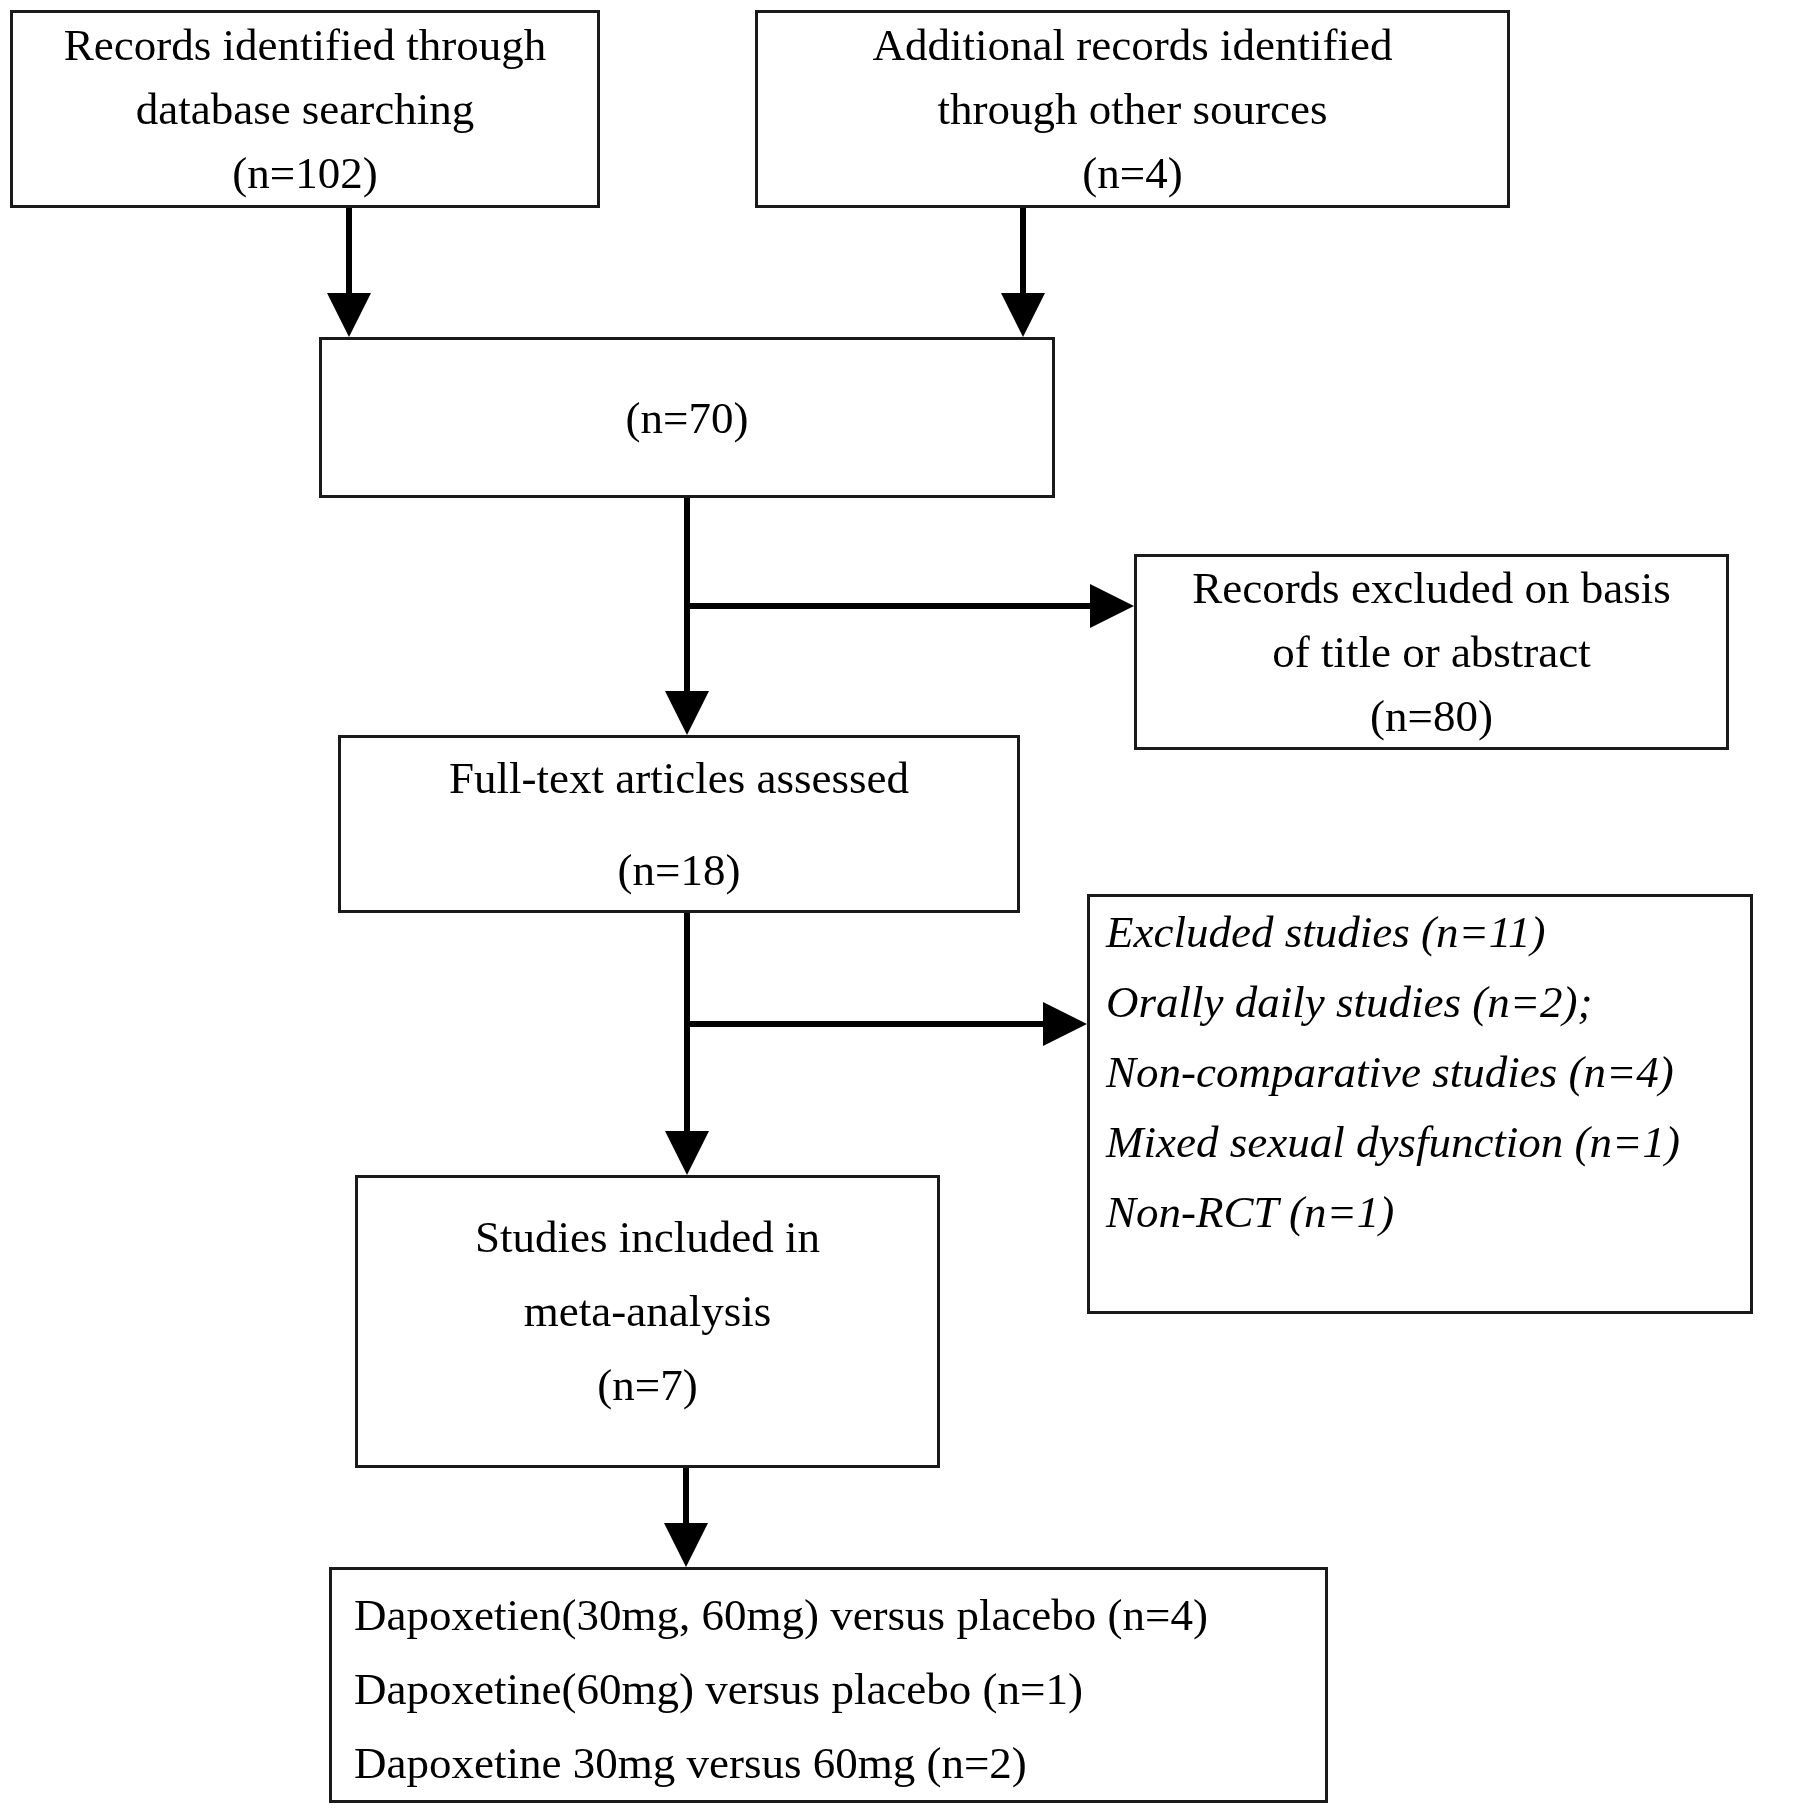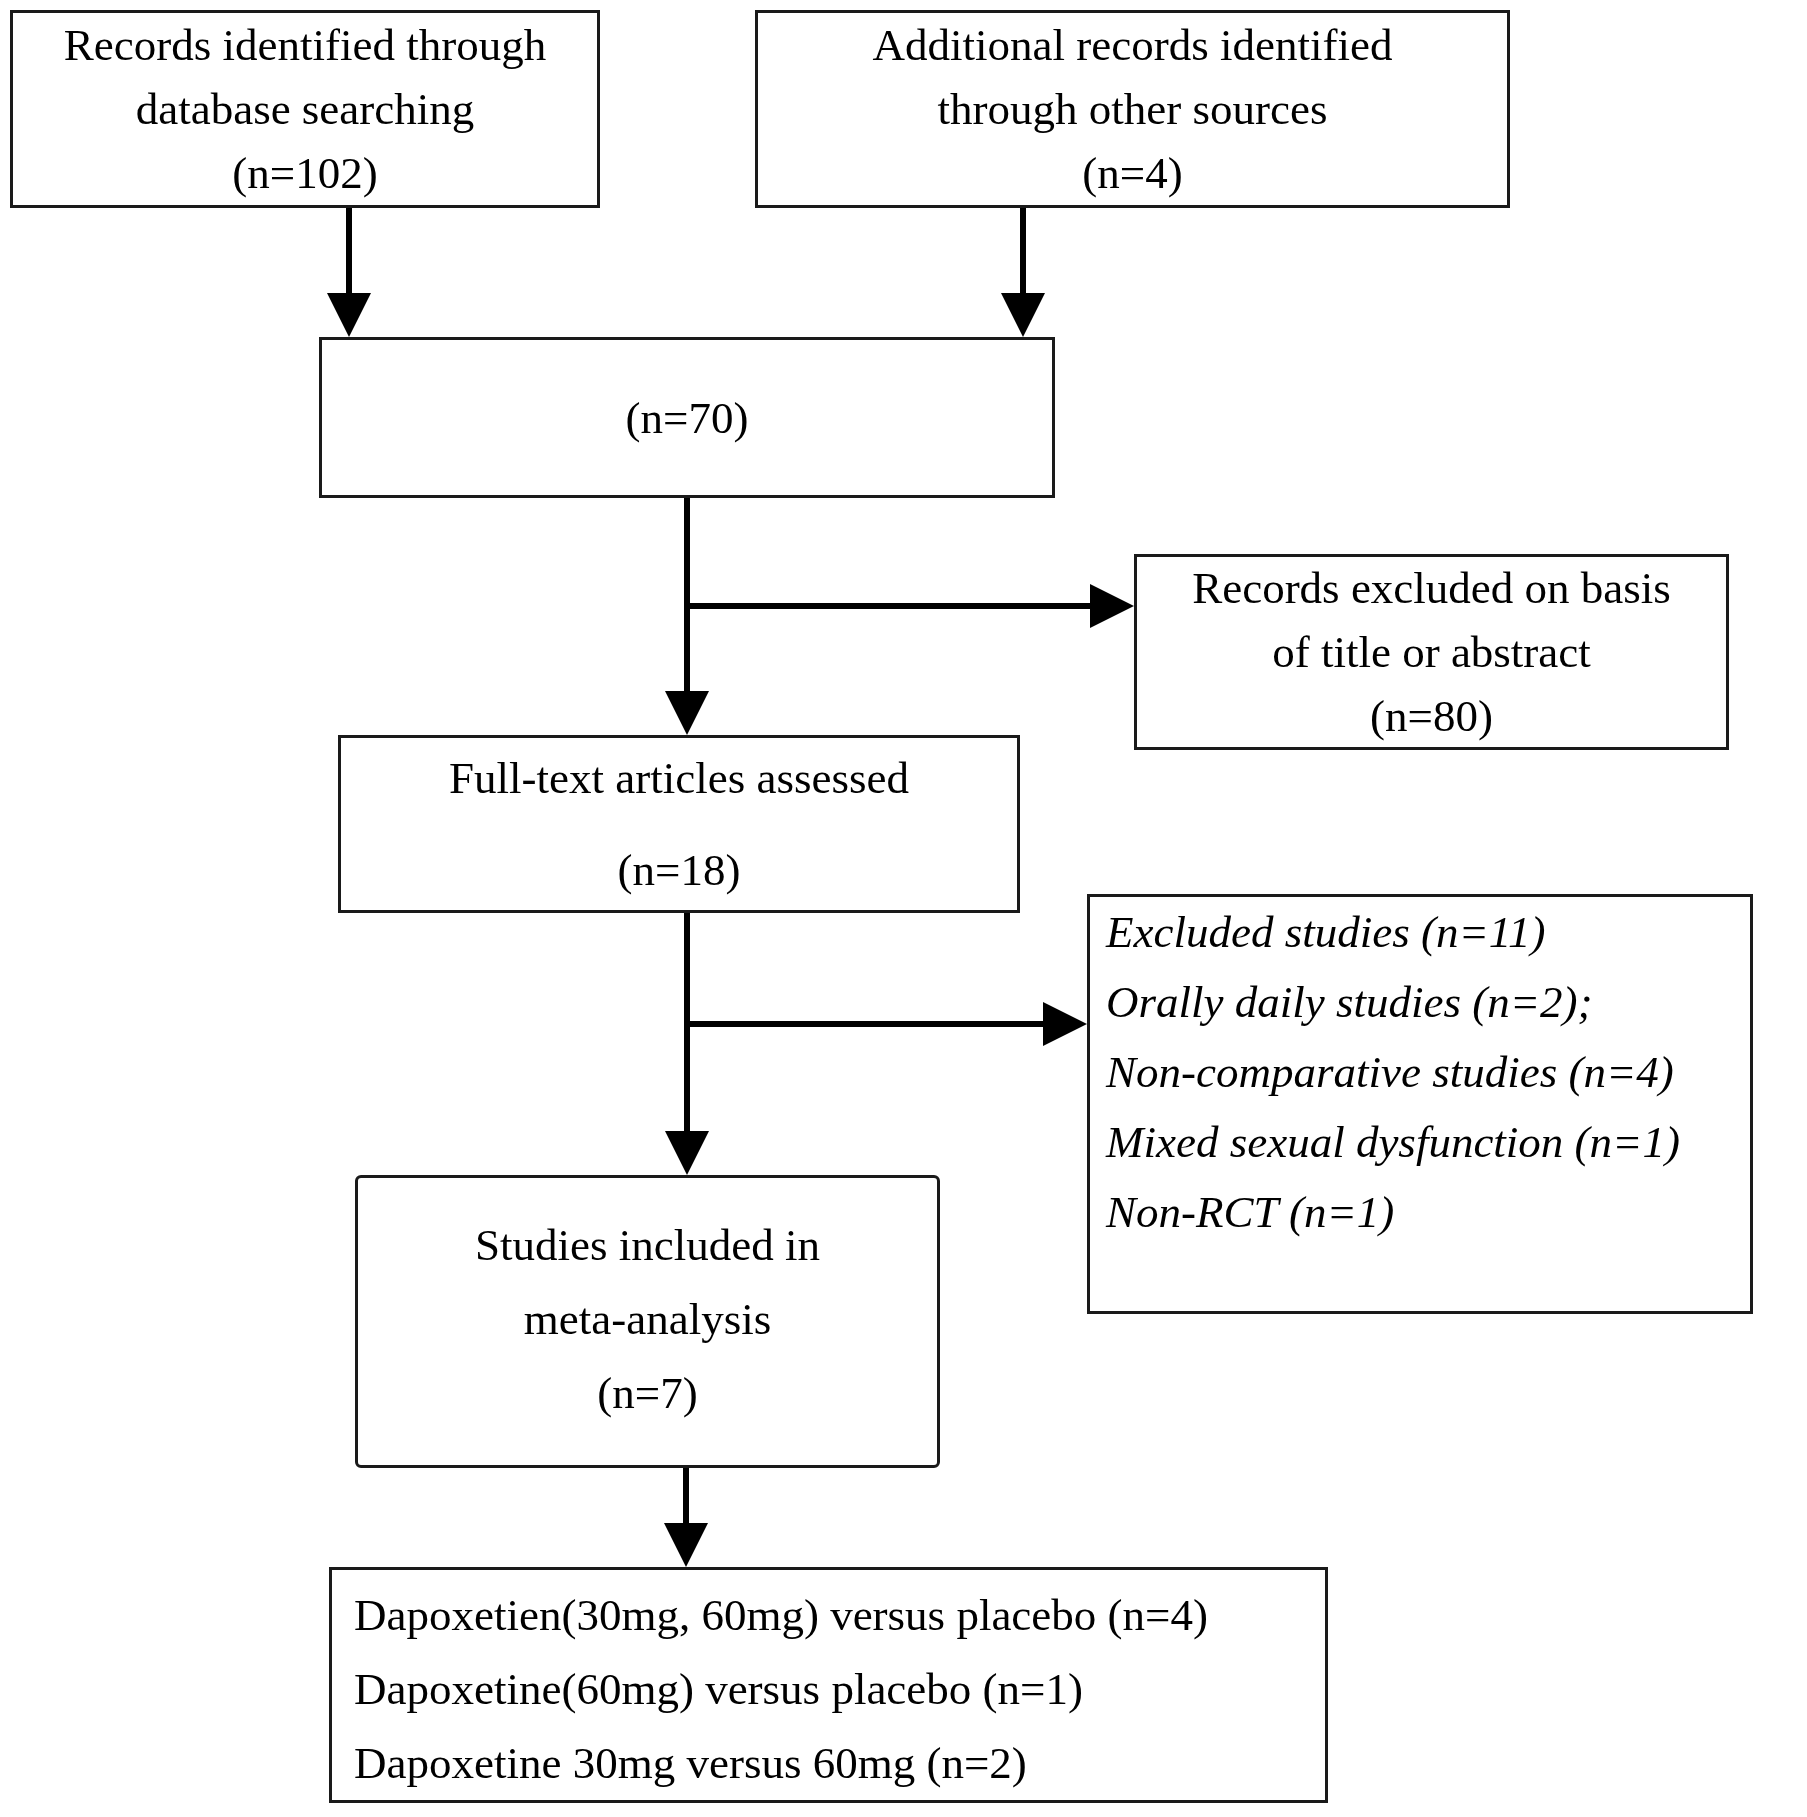--- a/index.html
+++ b/index.html
@@ -37,21 +37,21 @@
   .node .line {
     white-space: nowrap;
   }
   
   #n-records-identified { left: 10px;  top: 10px;   width: 590px; height: 198px; }
   #n-additional-records { left: 755px; top: 10px;   width: 755px; height: 198px; }
   #n-after-duplicates   { left: 319px; top: 337px;  width: 736px; height: 161px; line-height: 68px; }
   #n-records-excluded   { left: 1134px;top: 508px;  width: 595px; height: 196px; margin-top: 46px; }
   #n-fulltext-assessed  { left: 338px; top: 735px;  width: 682px; height: 178px; line-height: 68px; gap: 24px; }
   #n-excluded-studies   { left: 1087px;top: 894px;  width: 666px; height: 420px; line-height: 70px; padding-left: 16px; font-style: italic; }
-  #n-included-meta      { left: 355px; top: 1175px; width: 585px; height: 293px; line-height: 74px; padding-top: 30px; justify-content: flex-start; border-radius: 6px; }
+  #n-included-meta      { left: 355px; top: 1175px; width: 585px; height: 293px; line-height: 74px; padding-top: 22px; justify-content: flex-start; }
   #n-final-comparisons  { left: 329px; top: 1567px; width: 999px; height: 236px; line-height: 74px; padding: 8px 0 0 22px; }
 
   
   .vline {
     position: absolute;
     width: 6px;
     background: #000000;
   }
   .hline {
     position: absolute;

